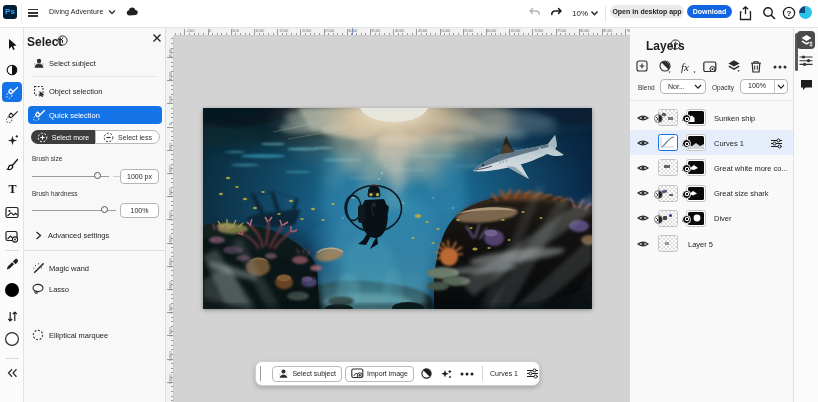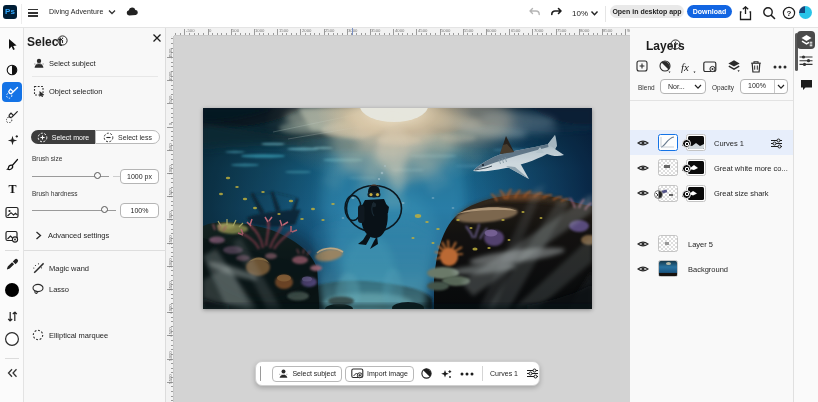--- a/index.html
+++ b/index.html
@@ -232,20 +232,27 @@
       </svg>
     Select subject
   </div>
   <div style="position:absolute; left:8px; top:47.5px; width:126px; height:1px; background:#e7e7e7;"></div>
   <div class="sp-row" style="left:9px; top:55px; height:16px;">
     <svg width="12" height="12" style="margin-right:4px">
         <rect x="1.5" y="1.5" width="8.5" height="8.5" stroke="#2b2b2b" stroke-width="1.1" fill="none" stroke-dasharray="1.8 1.5"></rect>
         <path d="M6.5 6 L6.5 12 L8.1 10.5 L9 12.6 L10.1 12 L9.2 10 L11.3 9.8 Z" fill="#2b2b2b"></path>
       </svg>
     Object selection
+  </div>
+  <div id="qsel">
+    <svg width="12" height="12" style="margin:0 4px 0 5px">
+        <path d="M7.2 5.8 L11.5 1.5 M7.2 5.8 l-1.2 1.2 a1.8 1.8 0 1 1 -2.6 -2.6 l1.2 -1.2 z" stroke="#fff" stroke-width="1.3" fill="none" stroke-linecap="round"></path>
+        <circle cx="3.2" cy="9.6" r="2.6" stroke="#fff" stroke-width="1" fill="none" stroke-dasharray="1.4 1.6"></circle>
+      </svg>
+    Quick selection
   </div>
   <div class="seg" id="segmore">
     <svg width="11" height="11" style="margin-right:4px">
         <circle cx="5.5" cy="5.5" r="4.3" stroke="#fff" stroke-width="1" fill="none" stroke-dasharray="2 1.6"></circle>
         <path d="M5.5 3.4 v4.2 M3.4 5.5 h4.2" stroke="#fff" stroke-width="1.1"></path>
       </svg>
     Select more
   </div>
   <div class="seg" id="segless">
     <svg width="11" height="11" style="margin-right:4px">
@@ -871,20 +878,46 @@
       <path d="M1 1 L4 4.2 L7 1" stroke="#222" stroke-width="1.2" fill="none"></path>
     </svg>
   <div style="position:absolute; left:82px; top:56px; font-size:6.5px; color:#333;">Opacity</div>
   <div style="position:absolute; left:110px; top:51px; width:48px; height:15px; background:#fff; border:1px solid #b5b5b5; border-radius:4px;"></div>
   <div style="position:absolute; left:110px; top:51px; width:34px; height:15px; font-size:7px; color:#1d1d1d; line-height:14px; text-align:center;">100%</div>
   <div style="position:absolute; left:144px; top:52px; width:1px; height:13px; background:#c9c9c9;"></div>
   <svg class="abs" style="left:147px; top:56px;" width="8" height="6">
       <path d="M1 1 L4 4.2 L7 1" stroke="#222" stroke-width="1.2" fill="none"></path>
     </svg>
   <div style="position:absolute; left:0; top:71.5px; width:164px; height:1px; background:#e3e3e3;"></div>
+  <div class="lrow" style="top:77.0px">
+      <svg width="12" height="10" style="position:absolute;left:7px;top:7.5px">
+        <path d="M1 5 Q6 1.2 11 5 Q6 8.8 1 5 Z" stroke="#2b2b2b" stroke-width="1.1" fill="none"></path>
+        <circle cx="6" cy="5" r="1.6" fill="#2b2b2b"></circle>
+      </svg>
+      <div class="lthumb checker" style="position:absolute;left:28px;top:4px;">
+        <div style="position:absolute;left:3px;top:3px;width:4px;height:3px;background:#555;transform:rotate(20deg)"></div>
+        <div style="position:absolute;left:9px;top:7px;width:5px;height:3px;background:#777"></div>
+        <div style="position:absolute;left:-5px;top:4px;width:9px;height:9px;border-radius:50%;background:#fff;border:1px solid #777;"></div>
+        <svg style="position:absolute;left:-5px;top:4px" width="9" height="9">
+          <path d="M4.5 1 a3.5 3.5 0 0 1 0 7 z" fill="#222"></path>
+          <path d="M2 3 l2 2 l-1.6 1.4" stroke="#222" stroke-width="0.9" fill="none"></path>
+        </svg>
+      </div>
+      <div style="position:absolute;left:51.5px;top:14px;width:2px;height:2px;border-radius:50%;background:#222;"></div>
+      <div class="lthumb" style="position:absolute;left:56px;top:4px;">
+        <div style="position:absolute;inset:1px;background:#0a0a0a;border-radius:1.5px;overflow:hidden;">
+          <svg width="16" height="13" style="position:absolute;left:0;top:0">
+            <path d="M1 11 L1 6 L4 4.5 L6.5 7 L6.5 11 Z" fill="#fff"></path>
+          </svg>
+        </div>
+        <div style="position:absolute;left:-5px;top:4px;width:9px;height:9px;border-radius:50%;background:#111;border:1px solid #fff;"></div>
+        <div style="position:absolute;left:-2.5px;top:6.5px;width:4px;height:4px;border:1px solid #fff;border-radius:1px;"></div>
+      </div>
+      <div class="lname" style="position:absolute;left:84px;top:8.5px;margin:0;">Sunken ship</div>
+    </div>
 <div class="lrow sel" style="top:102.2px">
       <svg width="12" height="10" style="position:absolute;left:7px;top:7.5px">
         <path d="M1 5 Q6 1.2 11 5 Q6 8.8 1 5 Z" stroke="#2b2b2b" stroke-width="1.1" fill="none"></path>
         <circle cx="6" cy="5" r="1.6" fill="#2b2b2b"></circle>
       </svg>
       <div class="lthumb" style="position:absolute;left:28px;top:3.5px;border:1.6px solid #1473e6;background:#fdfdfd;"><svg width="17" height="14">
           <path d="M2 12 C6 12 8 3 15 2" stroke="#6b7d91" stroke-width="1.2" fill="none"></path>
           <path d="M2 2 v10 h13" stroke="#b9c2cc" stroke-width="0.8" fill="none"></path>
         </svg></div>
       <div style="position:absolute;left:51.5px;top:14px;width:2px;height:2px;border-radius:50%;background:#222;"></div>
@@ -944,41 +977,55 @@
         <div style="position:absolute;inset:1px;background:#0a0a0a;border-radius:1.5px;overflow:hidden;">
           <svg width="16" height="13" style="position:absolute;left:0;top:0">
             <path d="M1 7 L5 4 L9 6.5 L5 8.5 Z" fill="#fff"></path>
           </svg>
         </div>
         <div style="position:absolute;left:-5px;top:4px;width:9px;height:9px;border-radius:50%;background:#111;border:1px solid #fff;"></div>
         <div style="position:absolute;left:-2.5px;top:6.5px;width:4px;height:4px;border:1px solid #fff;border-radius:1px;"></div>
       </div>
       <div class="lname" style="position:absolute;left:84px;top:8.5px;margin:0;">Great size shark</div>
     </div>
+<div class="lrow" style="top:177.8px">
+      <svg width="12" height="10" style="position:absolute;left:7px;top:7.5px">
+        <path d="M1 5 Q6 1.2 11 5 Q6 8.8 1 5 Z" stroke="#2b2b2b" stroke-width="1.1" fill="none"></path>
+        <circle cx="6" cy="5" r="1.6" fill="#2b2b2b"></circle>
+      </svg>
+      <div class="lthumb checker" style="position:absolute;left:28px;top:4px;">
+        <div style="position:absolute;left:4px;top:5px;width:4px;height:4px;background:#444;border-radius:1px"></div>
+        <div style="position:absolute;left:10px;top:3px;width:3px;height:3px;background:#338;border-radius:50%"></div>
+        <div style="position:absolute;left:-5px;top:4px;width:9px;height:9px;border-radius:50%;background:#fff;border:1px solid #777;"></div>
+        <svg style="position:absolute;left:-5px;top:4px" width="9" height="9">
+          <path d="M4.5 1 a3.5 3.5 0 0 1 0 7 z" fill="#222"></path>
+          <path d="M2 3 l2 2 l-1.6 1.4" stroke="#222" stroke-width="0.9" fill="none"></path>
+        </svg>
+      </div>
+      <div style="position:absolute;left:51.5px;top:14px;width:2px;height:2px;border-radius:50%;background:#222;"></div>
+      <div class="lthumb" style="position:absolute;left:56px;top:4px;">
+        <div style="position:absolute;inset:1px;background:#0a0a0a;border-radius:1.5px;overflow:hidden;">
+          <svg width="16" height="13" style="position:absolute;left:0;top:0">
+            <circle cx="9" cy="6" r="3.4" fill="#fff"></circle>
+          </svg>
+        </div>
+        <div style="position:absolute;left:-5px;top:4px;width:9px;height:9px;border-radius:50%;background:#111;border:1px solid #fff;"></div>
+        <div style="position:absolute;left:-2.5px;top:6.5px;width:4px;height:4px;border:1px solid #fff;border-radius:1px;"></div>
+      </div>
+      <div class="lname" style="position:absolute;left:84px;top:8.5px;margin:0;">Diver</div>
+    </div>
 <div class="lrow" style="top:203.0px">
       <svg width="12" height="10" style="position:absolute;left:7px;top:7.5px">
         <path d="M1 5 Q6 1.2 11 5 Q6 8.8 1 5 Z" stroke="#2b2b2b" stroke-width="1.1" fill="none"></path>
         <circle cx="6" cy="5" r="1.6" fill="#2b2b2b"></circle>
       </svg>
       <div class="lthumb checker" style="position:absolute;left:28px;top:4px;">
         <div style="position:absolute;left:6px;top:6px;width:4px;height:3px;background:#999"></div>
       </div>
       <div class="lname" style="position:absolute;left:58px;top:8.5px;margin:0;">Layer 5</div>
-    </div>
-<div class="lrow" style="top:228.2px">
-      <svg width="12" height="10" style="position:absolute;left:7px;top:7.5px">
-        <path d="M1 5 Q6 1.2 11 5 Q6 8.8 1 5 Z" stroke="#2b2b2b" stroke-width="1.1" fill="none"></path>
-        <circle cx="6" cy="5" r="1.6" fill="#2b2b2b"></circle>
-      </svg>
-      <div class="lthumb" style="position:absolute;left:28px;top:4px;overflow:hidden;">
-        <div style="position:absolute;inset:0;background:linear-gradient(180deg,#16384a 0%,#2a73a0 40%,#1c5a86 70%,#142f45 100%);"></div>
-        <div style="position:absolute;left:7px;top:1px;width:5px;height:3px;background:#d8cfb0;border-radius:50%;opacity:0.8;"></div>
-        <div style="position:absolute;left:0px;bottom:0px;width:18px;height:3.5px;background:#17120e;"></div>
-      </div>
-      <div class="lname" style="position:absolute;left:58px;top:8.5px;margin:0;">Background</div>
     </div>
 
 </div>
 
 <div id="rail">
   <div style="position:absolute; left:1px; top:5px; width:2.5px; height:38px; background:#5a5a5a; border-radius:2px;"></div>
   <div id="rail-tile">
     <svg width="13" height="13" viewBox="0 0 13 13">
         <path d="M6.5 1 L11.5 4 L6.5 7 L1.5 4 Z" fill="#fff"></path>
         <path d="M2 7.2 L6.5 9.9 L9 8.4" stroke="#fff" stroke-width="1.5" fill="none"></path>

